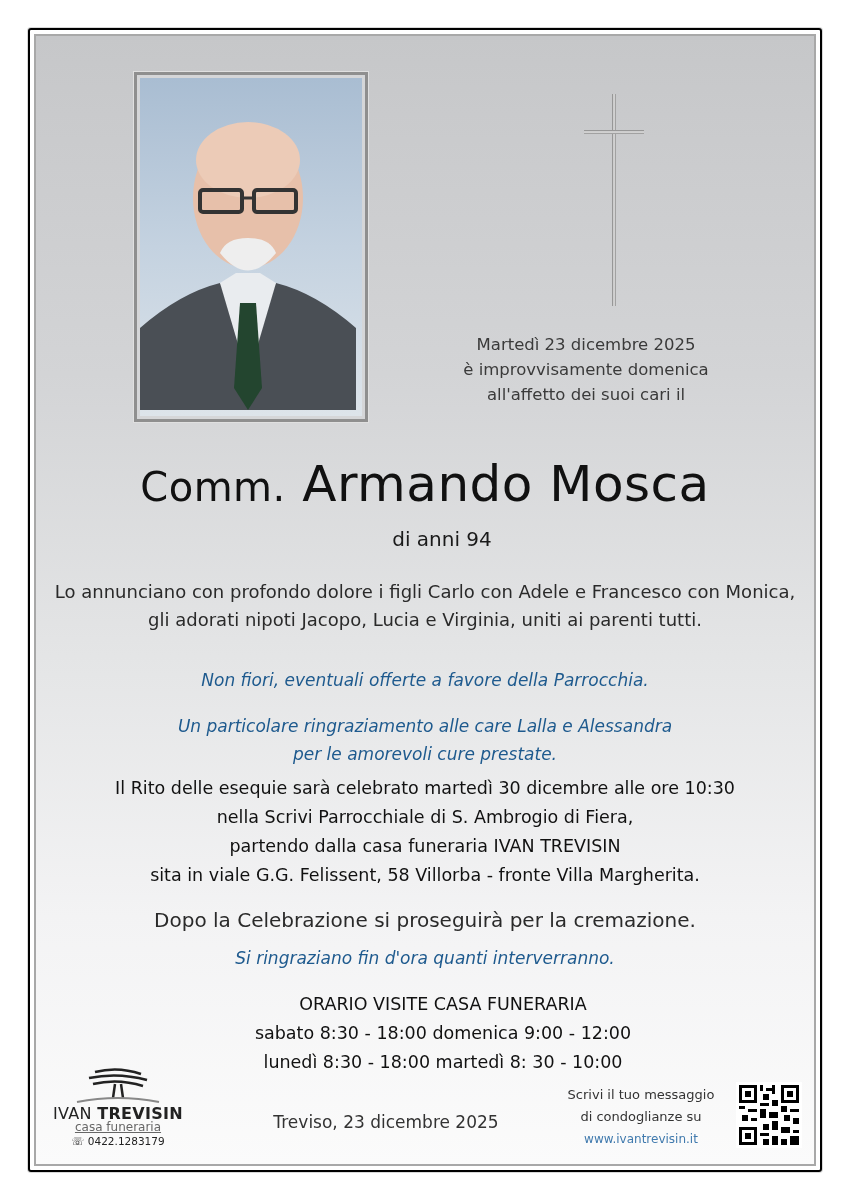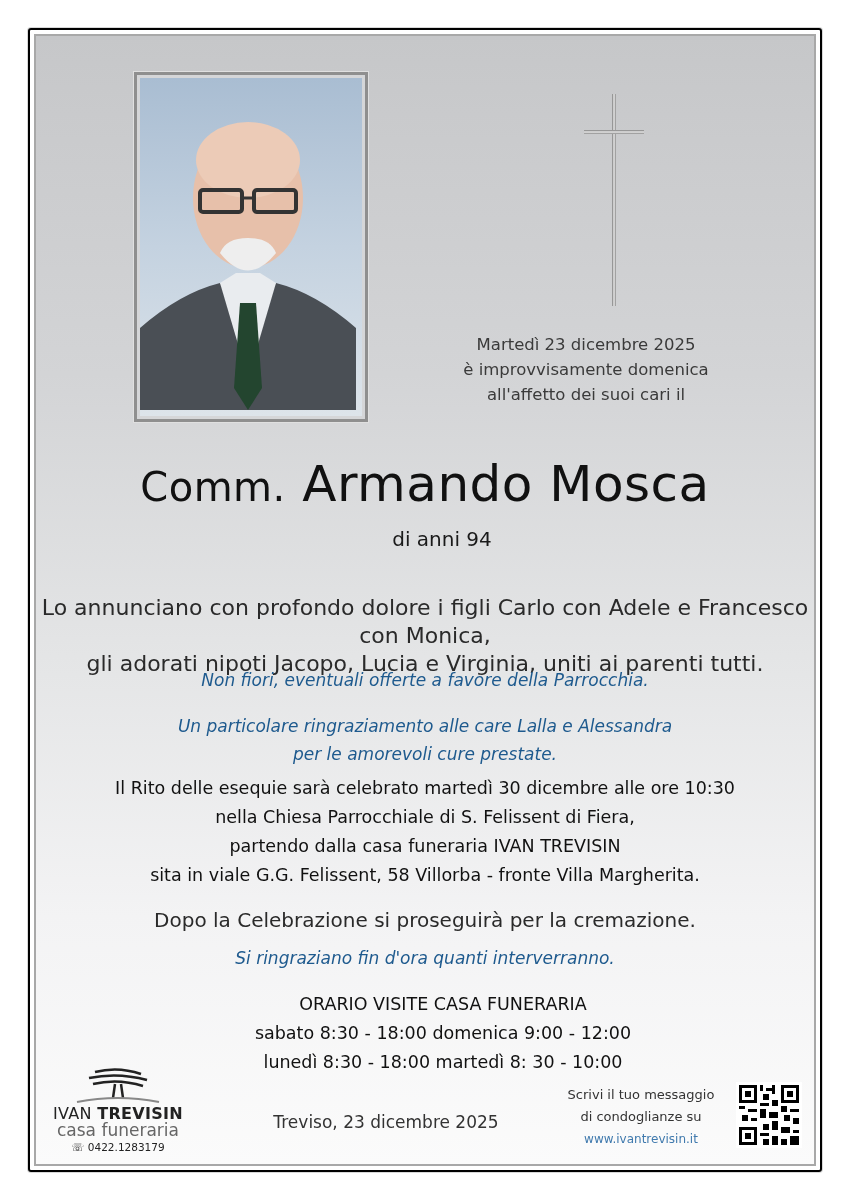--- a/index.html
+++ b/index.html
@@ -10,33 +10,33 @@
   .photo-frame { position:absolute; left:98px; top:36px; width:222px; height:338px; border:3px solid #8f8f8f; padding:3px; background:#d5d6d8; box-shadow:0 0 0 1px #e0e0e0; }
   .photo { width:100%; height:100%; background:linear-gradient(to bottom,#a9bdd2 0%,#c4d2e0 50%,#dde4ea 100%); position:relative; overflow:hidden; }
   .cross { position:absolute; left:548px; top:58px; width:60px; height:212px; }
   .cross .v { position:absolute; left:28px; top:0; width:4px; height:212px; background:linear-gradient(to right,#7c7c7c,#e8e8e8,#8a8a8a); }
   .cross .h { position:absolute; left:0; top:36px; width:60px; height:4px; background:linear-gradient(to bottom,#7c7c7c,#e8e8e8,#8a8a8a); }
   .intro { position:absolute; left:400px; top:296px; width:300px; text-align:center; font-size:16.5px; line-height:25px; color:#3a3a3a; }
   .name { position:absolute; left:0; right:0; top:418px; text-align:center; color:#111; font-size:50px; line-height:60px; letter-spacing:0.5px; }
   .name .prefix { font-size:40px; }
   .age { position:absolute; left:0; right:0; top:491px; text-align:center; font-size:20px; color:#1a1a1a;padding-left:34px; }
   .t { position:absolute; left:0; right:0; text-align:center; }
-  .family { top:558px; font-size:22px; line-height:28px; color:#2a2a2a; }
+  .family { top:542px; font-size:18px; line-height:28px; color:#2a2a2a; }
   .blue { color:#1e5a8e; font-style:italic; font-size:17px; }
   .n1 { top:634px; }
   .n2 { top:676px; line-height:28px; }
   .rite { top:738px; font-size:17.5px; line-height:29px; color:#111; }
   .after { top:872px; font-size:20px; color:#2a2a2a; }
   .thanks { top:912px; }
   .hours { top:954px; font-size:17.5px; line-height:29px; color:#111;margin-left:36px; }
   .logo { position:absolute; left:12px; top:1030px; width:140px; text-align:center; }
   .logo svg { display:block; margin:0 auto; }
   .logo .brand { font-size:16px; color:#222; letter-spacing:0.3px; margin-top:-2px; }
   .logo .brand b { font-weight:bold; }
-  .logo .sub { font-size:17px; color:#666; margin-top:-3px; }
+  .logo .sub { font-size:12px; color:#666; margin-top:-3px;text-decoration:underline; }
   .logo .phone { font-size:10.5px; color:#222; margin-top:1px; }
   .place { position:absolute; left:220px; top:1076px; width:260px; text-align:center; font-size:17px; color:#333; }
   .msg { position:absolute; left:530px; top:1048px; width:150px; text-align:center; font-size:13px; line-height:22px; color:#333; }
   .msg .url { color:#3f79ad; font-size:12px; }
   .qr { position:absolute; left:700px; top:1046px; width:66px; height:66px; background:#fff; }
 </style>
 </head>
 <body>
 
 <div class="frame">
@@ -81,21 +81,21 @@
     </div>
 
     <div class="t blue n2">
       <div>Un particolare ringraziamento alle care Lalla e Alessandra</div>
       <div>per le amorevoli cure prestate.</div>
     </div>
     <div class="t blue n1">Non fiori, eventuali offerte a favore della Parrocchia.</div>
 
     <div class="t rite">
       <div>Il Rito delle esequie sarà celebrato martedì 30 dicembre alle ore 10:30</div>
-      <div>nella Chiesa Parrocchiale di S. Felissent di Fiera,</div>
+      <div>nella Scrivi Parrocchiale di S. Ambrogio di Fiera,</div>
       <div>partendo dalla casa funeraria IVAN TREVISIN</div>
       <div>sita in viale G.G. Felissent, 58 Villorba - fronte Villa Margherita.</div>
     </div>
 
     <div class="t after">Dopo la Celebrazione si proseguirà per la cremazione.</div>
     <div class="t blue thanks">Si ringraziano fin d'ora quanti interverranno.</div>
 
     <div class="t hours">
       <div>ORARIO VISITE CASA FUNERARIA</div>
       <div>sabato 8:30 - 18:00 domenica 9:00 - 12:00</div>

